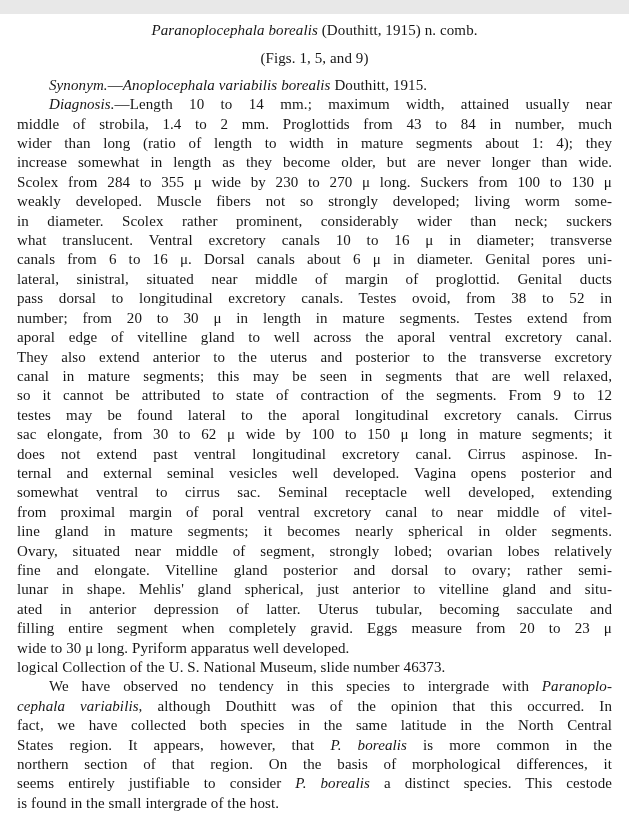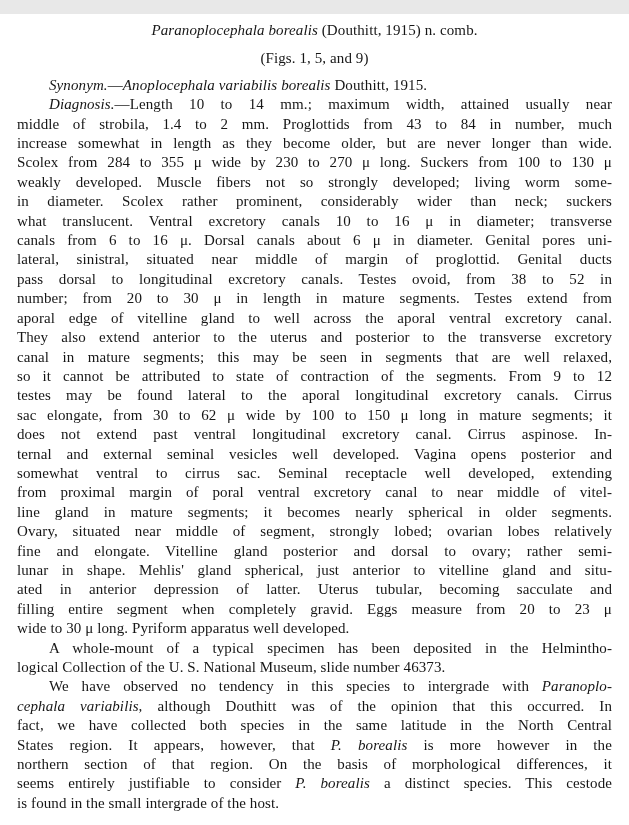--- a/index.html
+++ b/index.html
@@ -32,20 +32,21 @@
 </head>
 <body>
 
 <main class="page">
   <section>
       <div class="line center title"><i>Paranoplocephala borealis</i><span> (Douthitt, 1915) n. comb.</span></div>
       <div class="line center figs"><span>(Figs. 1, 5, and 9)</span></div>
       <div class="line end indent"><i>Synonym.</i><span>—</span><i>Anoplocephala variabilis borealis</i><span> Douthitt, 1915.</span></div>
       <div class="line full indent"><i>Diagnosis.</i><span>—Length 10 to 14 mm.; maximum width, attained usually near</span></div>
       <div class="line full"><span>middle of strobila, 1.4 to 2 mm. Proglottids from 43 to 84 in number, much</span></div>
+      <div class="line full"><span>wider than long (ratio of length to width in mature segments about 1: 4); they</span></div>
       <div class="line full"><span>increase somewhat in length as they become older, but are never longer than wide.</span></div>
       <div class="line full"><span>Scolex from 284 to 355 μ wide by 230 to 270 μ long. Suckers from 100 to 130 μ</span></div>
       <div class="line full"><span>weakly developed. Muscle fibers not so strongly developed; living worm some-</span></div>
       <div class="line full"><span>in diameter. Scolex rather prominent, considerably wider than neck; suckers</span></div>
       <div class="line full"><span>what translucent. Ventral excretory canals 10 to 16 μ in diameter; transverse</span></div>
       <div class="line full"><span>canals from 6 to 16 μ. Dorsal canals about 6 μ in diameter. Genital pores uni-</span></div>
       <div class="line full"><span>lateral, sinistral, situated near middle of margin of proglottid. Genital ducts</span></div>
       <div class="line full"><span>pass dorsal to longitudinal excretory canals. Testes ovoid, from 38 to 52 in</span></div>
       <div class="line full"><span>number; from 20 to 30 μ in length in mature segments. Testes extend from</span></div>
       <div class="line full"><span>aporal edge of vitelline gland to well across the aporal ventral excretory canal.</span></div>
@@ -58,23 +59,22 @@
       <div class="line full"><span>ternal and external seminal vesicles well developed. Vagina opens posterior and</span></div>
       <div class="line full"><span>somewhat ventral to cirrus sac. Seminal receptacle well developed, extending</span></div>
       <div class="line full"><span>from proximal margin of poral ventral excretory canal to near middle of vitel-</span></div>
       <div class="line full"><span>line gland in mature segments; it becomes nearly spherical in older segments.</span></div>
       <div class="line full"><span>Ovary, situated near middle of segment, strongly lobed; ovarian lobes relatively</span></div>
       <div class="line full"><span>fine and elongate. Vitelline gland posterior and dorsal to ovary; rather semi-</span></div>
       <div class="line full"><span>lunar in shape. Mehlis' gland spherical, just anterior to vitelline gland and situ-</span></div>
       <div class="line full"><span>ated in anterior depression of latter. Uterus tubular, becoming sacculate and</span></div>
       <div class="line full"><span>filling entire segment when completely gravid. Eggs measure from 20 to 23 μ</span></div>
       <div class="line end"><span>wide to 30 μ long. Pyriform apparatus well developed.</span></div>
-      <div class="line full indent"><span>A whole-mount of a typical specimen has been deposited in the Helmintho-</span></div>
       <div class="line end"><span>logical Collection of the U. S. National Museum, slide number 46373.</span></div>
       <div class="line full indent"><span>We have observed no tendency in this species to intergrade with </span><i>Paranoplo-</i></div>
       <div class="line full"><i>cephala variabilis,</i><span> although Douthitt was of the opinion that this occurred. In</span></div>
       <div class="line full"><span>fact, we have collected both species in the same latitude in the North Central</span></div>
-      <div class="line full"><span>States region. It appears, however, that </span><i>P. borealis</i><span> is more however in the</span></div>
+      <div class="line full"><span>States region. It appears, however, that </span><i>P. borealis</i><span> is more common in the</span></div>
       <div class="line full"><span>northern section of that region. On the basis of morphological differences, it</span></div>
       <div class="line full"><span>seems entirely justifiable to consider </span><i>P. borealis</i><span> a distinct species. This cestode</span></div>
       <div class="line end"><span>is found in the small intergrade of the host.</span></div>
     </section>
 </main>
 
 </body></html>

